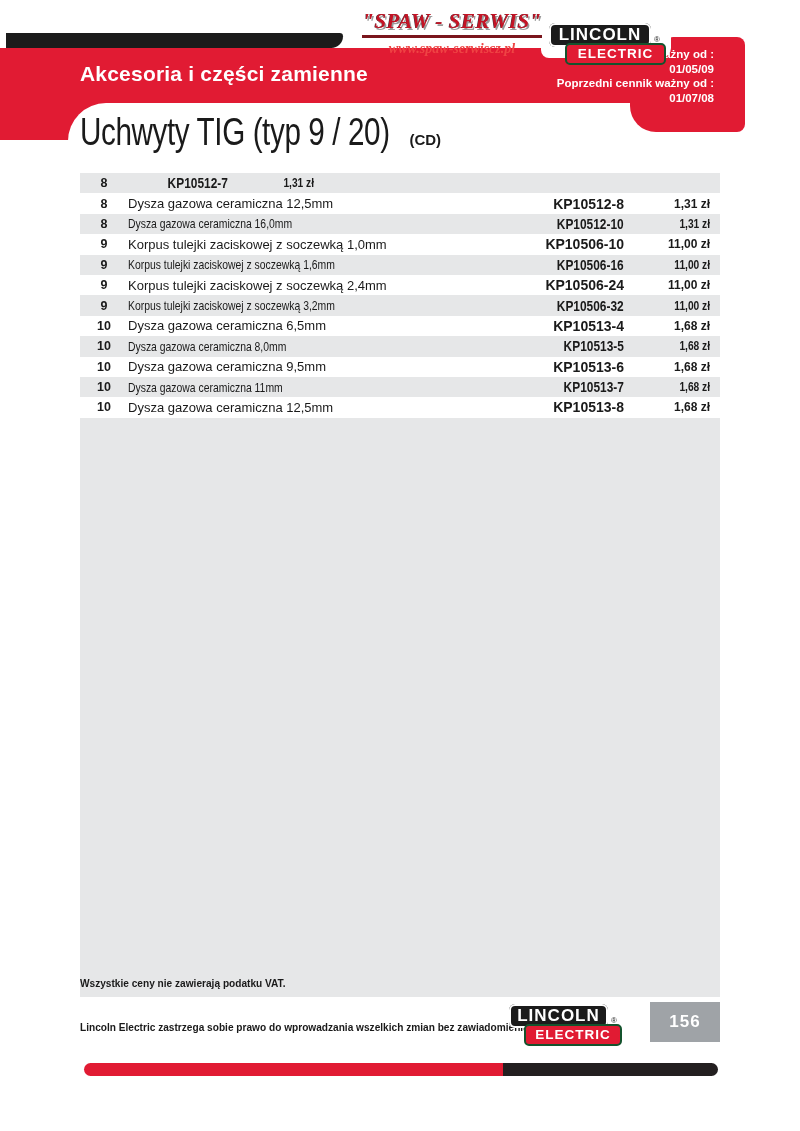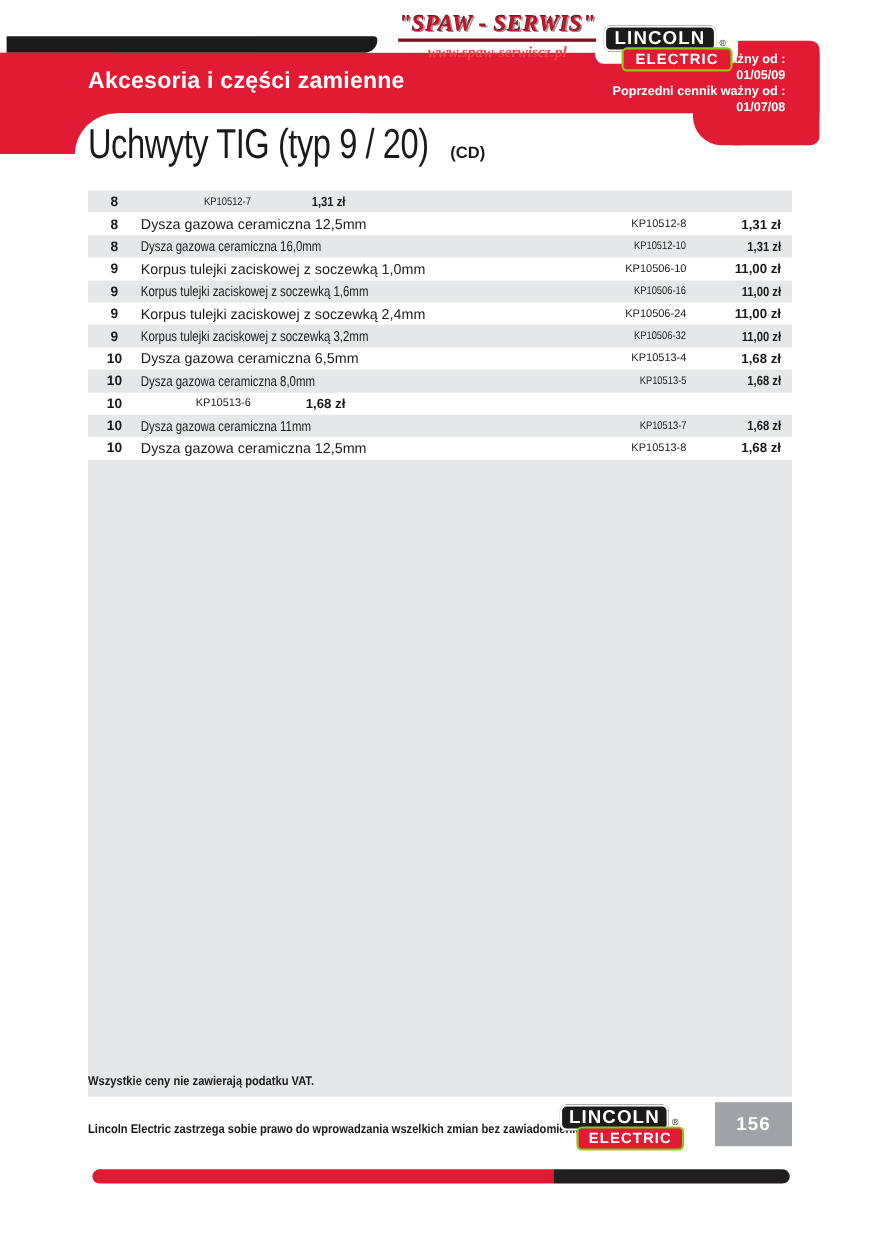--- a/index.html
+++ b/index.html
@@ -31,21 +31,21 @@
   .spaw-url{font-size:14px;font-weight:bold;font-style:italic;color:#ef4444;}
 
   
   .lincoln{width:130px;height:50px;}
   .lincoln .ln{
     position:absolute;background:#1b1b1b;color:#fff;border-radius:6px;
     font-weight:bold;text-align:center;letter-spacing:1px;
     box-shadow:inset 0 0 0 2px #fff;
   }
   .lincoln .el{
-    position:absolute;background:#e11b33;color:#fff;border:2px solid #84cc16;border-radius:5px;
+    position:absolute;background:#e11b33;color:#fff;border:2px solid #14532d;border-radius:5px;
     font-weight:bold;text-align:center;letter-spacing:1px;z-index:3;
   }
   .lincoln .reg{position:absolute;font-size:8px;color:#1b1b1b;}
   .lincoln-top{left:549px;top:23px;}
   .lincoln-top .ln{left:0;top:0;width:102px;height:24px;font-size:17px;line-height:24px;}
   .lincoln-top .el{left:16px;top:20px;width:97px;height:18px;font-size:13.5px;line-height:18px;}
   .lincoln-top .reg{left:105px;top:12px;}
   .lincoln-bottom{left:509px;top:1004px;}
   .lincoln-bottom .ln{left:0;top:0;width:99px;height:24px;font-size:17px;line-height:24px;}
   .lincoln-bottom .el{left:15px;top:20px;width:94px;height:18px;font-size:13.5px;line-height:18px;}
@@ -59,21 +59,21 @@
   }
   .page-title .suffix{display:inline-block;font-size:15px;font-weight:bold;margin-left:-72px;}
 
   
   .price-table{left:80px;top:173px;width:640px;}
   .row{display:flex;align-items:center;height:20.4px;box-sizing:border-box;}
   .row.shade{background:#e6e7e8;}
   .cell{white-space:nowrap;}
   .c-qty{width:48px;text-align:center;font-weight:bold;font-size:12.5px;}
   .c-desc{width:396px;font-size:13px;overflow:visible;}
-  .c-part{width:110px;box-sizing:border-box;padding-right:10px;text-align:right;font-weight:normal;font-size:10px;}
+  .c-part{width:110px;box-sizing:border-box;padding-right:10px;text-align:right;font-weight:bold;font-size:14px;}
   .c-price{width:86px;box-sizing:border-box;padding-right:10px;text-align:right;font-weight:bold;font-size:12px;}
   .c-desc span,.c-part span,.c-price span{display:inline-block;}
   .shade .c-desc span{transform:scaleX(.8);transform-origin:left center;}
   .shade .c-part span,.shade .c-price span{transform:scaleX(.85);transform-origin:right center;}
 
   .gray-block{left:80px;top:418px;width:640px;height:579px;background:#e6e7e8;}
 
   
   .note{left:80px;font-size:11.5px;font-weight:bold;white-space:nowrap;}
   .note span{display:inline-block;transform:scaleX(.88);transform-origin:left center;}
@@ -170,20 +170,21 @@
       <div class="cell c-price"><span>1,68 zł</span></div>
     </div>
     <div class="row shade">
       <div class="cell c-qty">10</div>
       <div class="cell c-desc"><span>Dysza gazowa ceramiczna 8,0mm</span></div>
       <div class="cell c-part"><span>KP10513-5</span></div>
       <div class="cell c-price"><span>1,68 zł</span></div>
     </div>
     <div class="row">
       <div class="cell c-qty">10</div>
+      <div class="cell c-desc"><span>Dysza gazowa ceramiczna 9,5mm</span></div>
       <div class="cell c-part"><span>KP10513-6</span></div>
       <div class="cell c-price"><span>1,68 zł</span></div>
     </div>
     <div class="row shade">
       <div class="cell c-qty">10</div>
       <div class="cell c-desc"><span>Dysza gazowa ceramiczna 11mm</span></div>
       <div class="cell c-part"><span>KP10513-7</span></div>
       <div class="cell c-price"><span>1,68 zł</span></div>
     </div>
     <div class="row">

